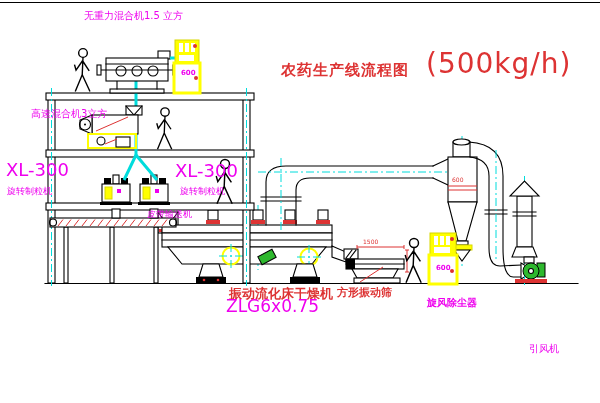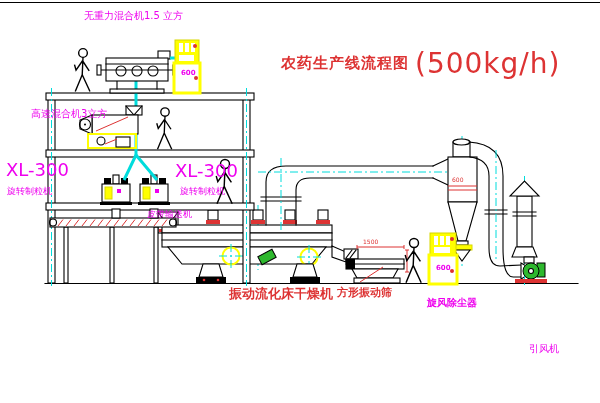--- a/index.html
+++ b/index.html
@@ -21,21 +21,21 @@
   .yelo{stroke:var(--c-equipment-yellow,#ffff00);fill:none;stroke-width:2;}
   .yelb{fill:#fff;stroke:var(--c-equipment-yellow,#ffff00);stroke-width:3;}
   .grn {fill:var(--c-machine-green,#2eb82e);stroke:var(--c-line,#000);stroke-width:1;}
   .magf{fill:var(--c-annotation-magenta,#ee00ee);stroke:none;}
   .person{stroke:var(--c-line,#000);fill:none;stroke-width:0.9;}
   
   .lbl{position:absolute;white-space:nowrap;line-height:1;}
   .mag{color:var(--c-annotation-magenta,#ee00ee);}
   .red{color:var(--c-annotation-red,#dd3333);}
   .title{position:absolute;left:281px;top:47px;color:var(--c-annotation-red,#dd3333);
-         display:flex;align-items:center;gap:6px;}
+         display:flex;align-items:flex-end;gap:17px;}
   .title-cn{font-size:15px;font-weight:bold;letter-spacing:1px;}
   .title-cap{font-size:28px;font-weight:normal;letter-spacing:1px;}
 </style>
 </head>
 <body>
 
 <div id="stage">
 
 <svg width="600" height="403" viewBox="0 0 600 403">
   <defs>
@@ -258,20 +258,21 @@
   <div class="lbl mag" style="left:31px;top:109px;font-size:10px;text-align:center;">高速混合机3立方</div>
 
   <div class="lbl mag" style="left:6px;top:161px;font-size:18px;">XL-300</div>
   <div class="lbl mag" style="left:7px;top:187px;font-size:9px;">旋转制粒机</div>
   <div class="lbl mag" style="left:175px;top:162px;font-size:18px;">XL-300</div>
   <div class="lbl mag" style="left:180px;top:187px;font-size:9px;">旋转制粒机</div>
 
   <div class="lbl mag" style="left:147px;top:210px;font-size:9px;">皮带输送机</div>
 
   <div class="lbl red" style="left:229px;top:287px;font-size:13px;font-weight:bold;">振动流化床干燥机</div>
+  <div class="lbl mag" style="left:226px;top:298px;font-size:17px;">ZLG6x0.75</div>
 
   <div class="lbl red" style="left:337px;top:287px;font-size:11px;font-weight:bold;">方形振动筛</div>
 
   <div class="lbl mag" style="left:427px;top:298px;font-size:10px;font-weight:bold;">旋风除尘器</div>
   <div class="lbl mag" style="left:529px;top:316px;font-size:10px;font-weight:normal;margin-top:28px;">引风机</div>
 
   <div class="lbl mag" style="left:181px;top:70px;font-size:7px;font-weight:bold;">600</div>
   <div class="lbl mag" style="left:436px;top:265px;font-size:7px;font-weight:bold;">600</div>
 
   <div class="lbl red" style="left:452px;top:177px;font-size:6px;">600</div>

